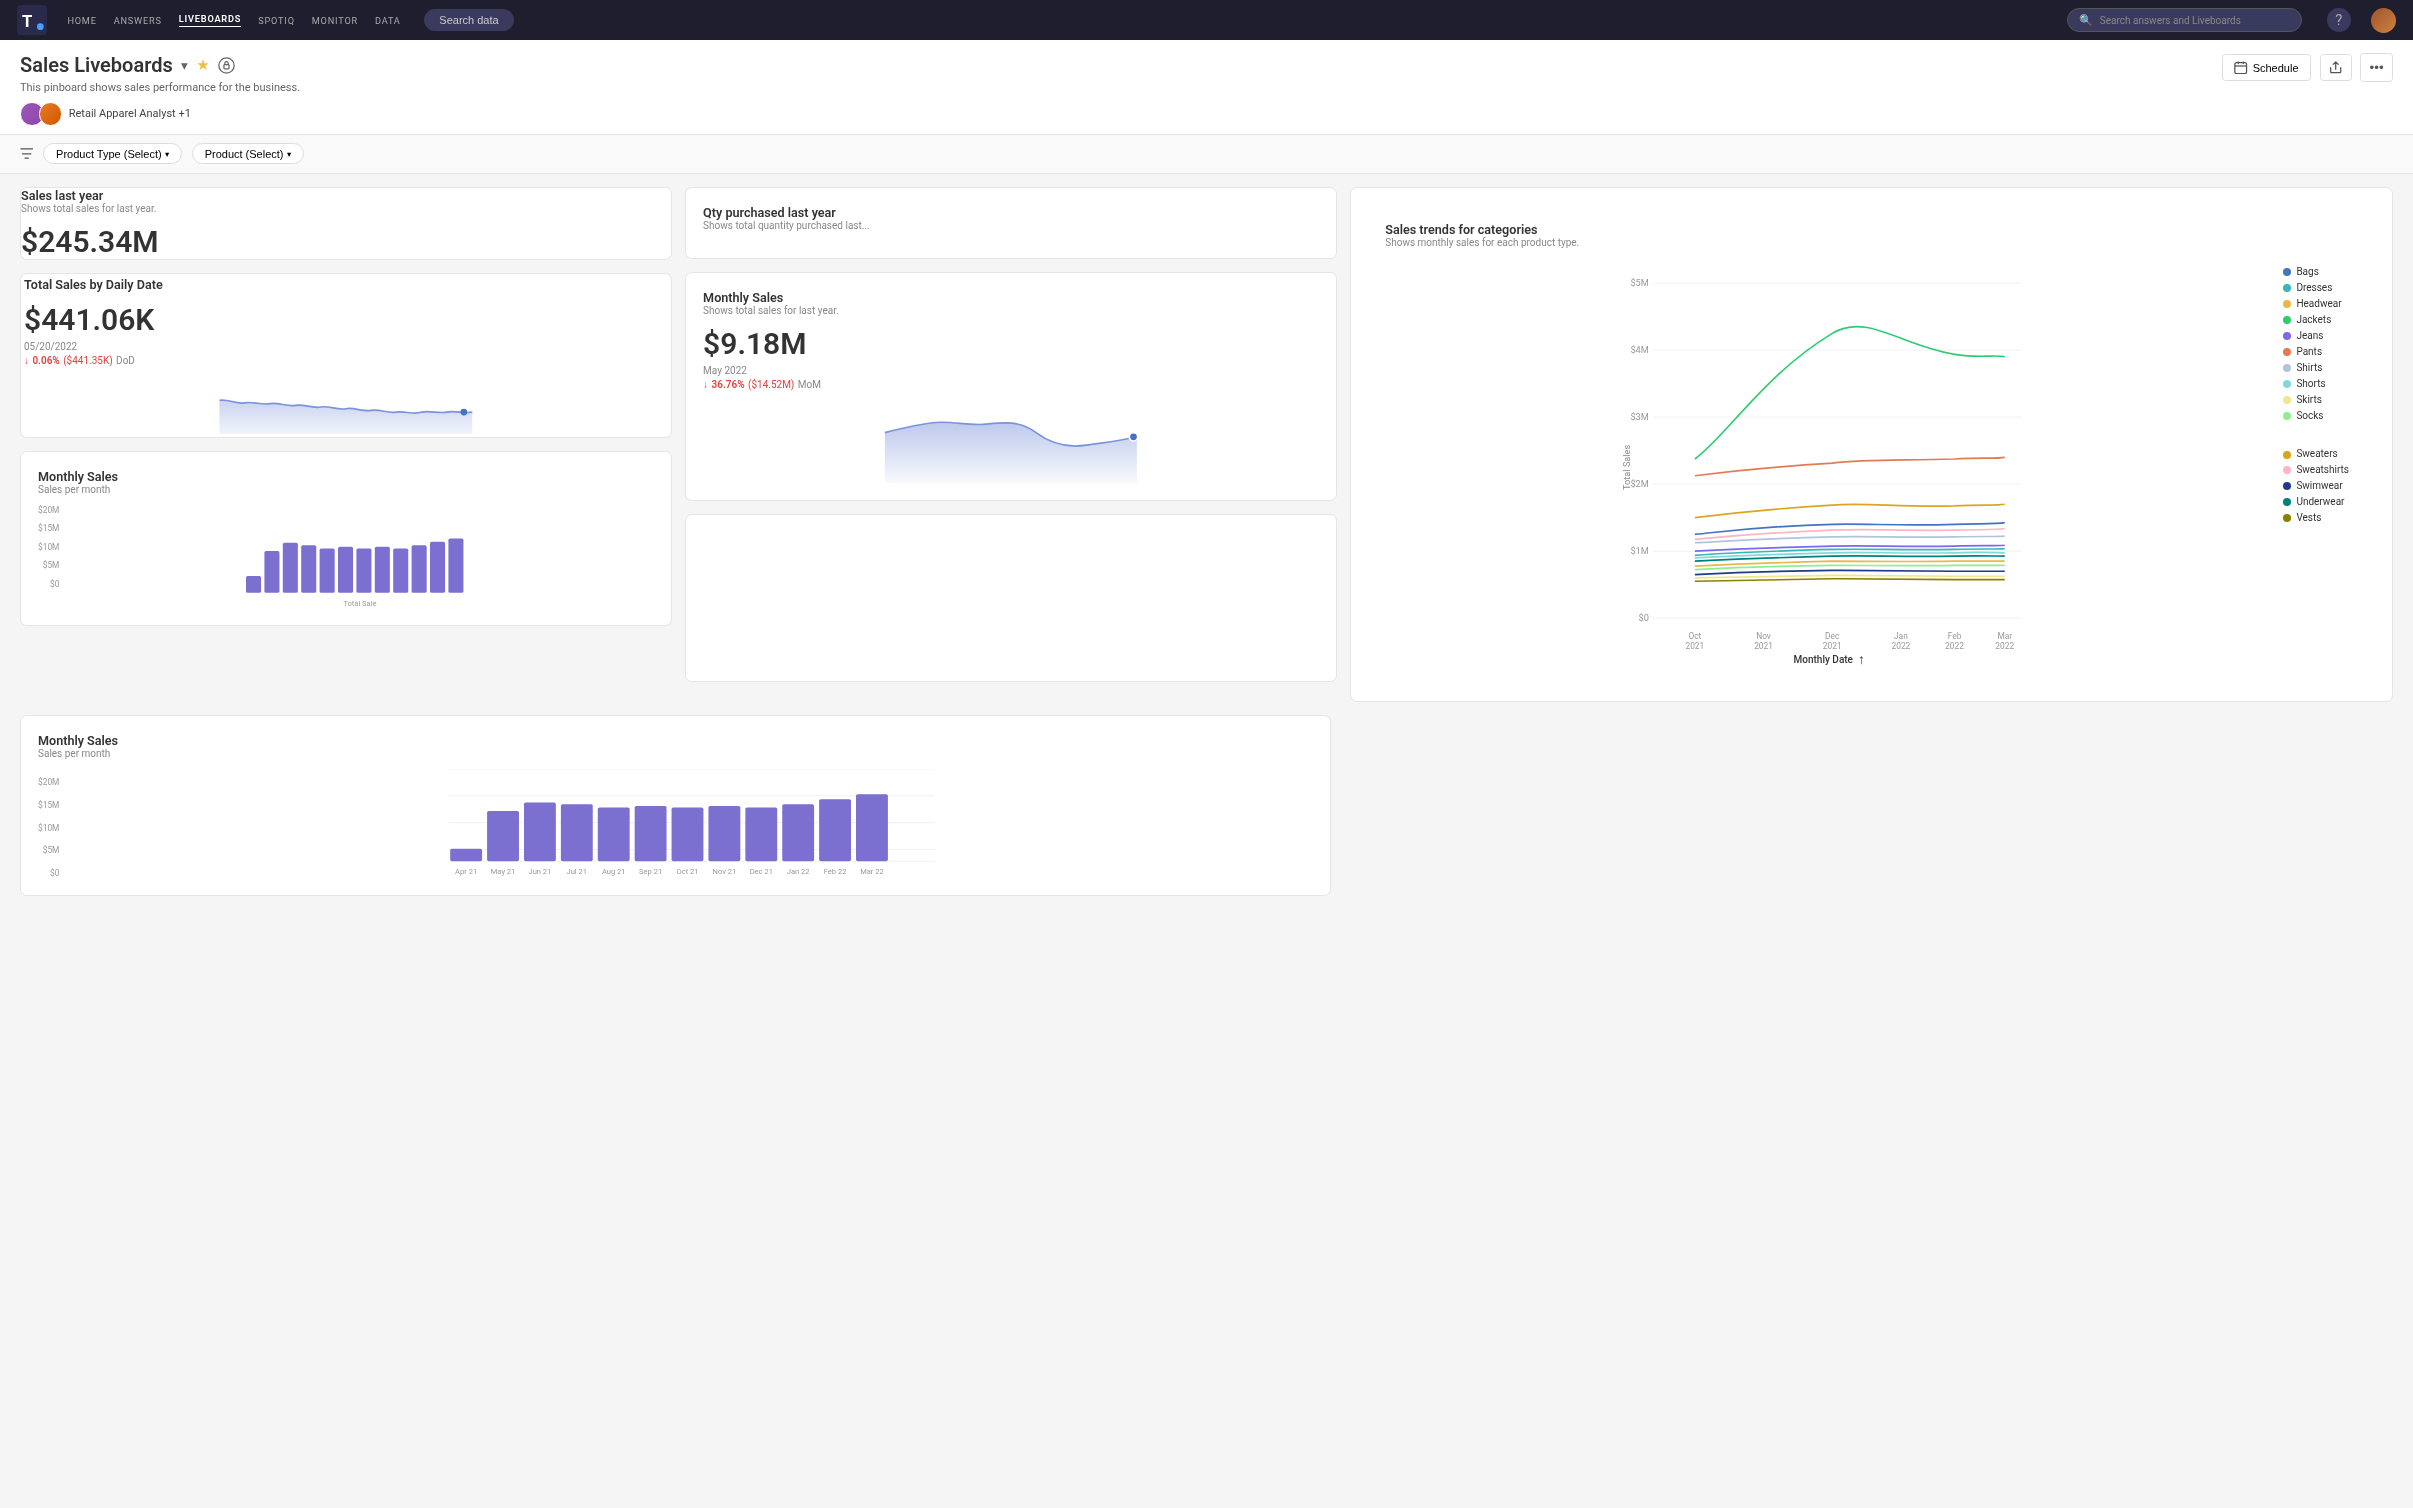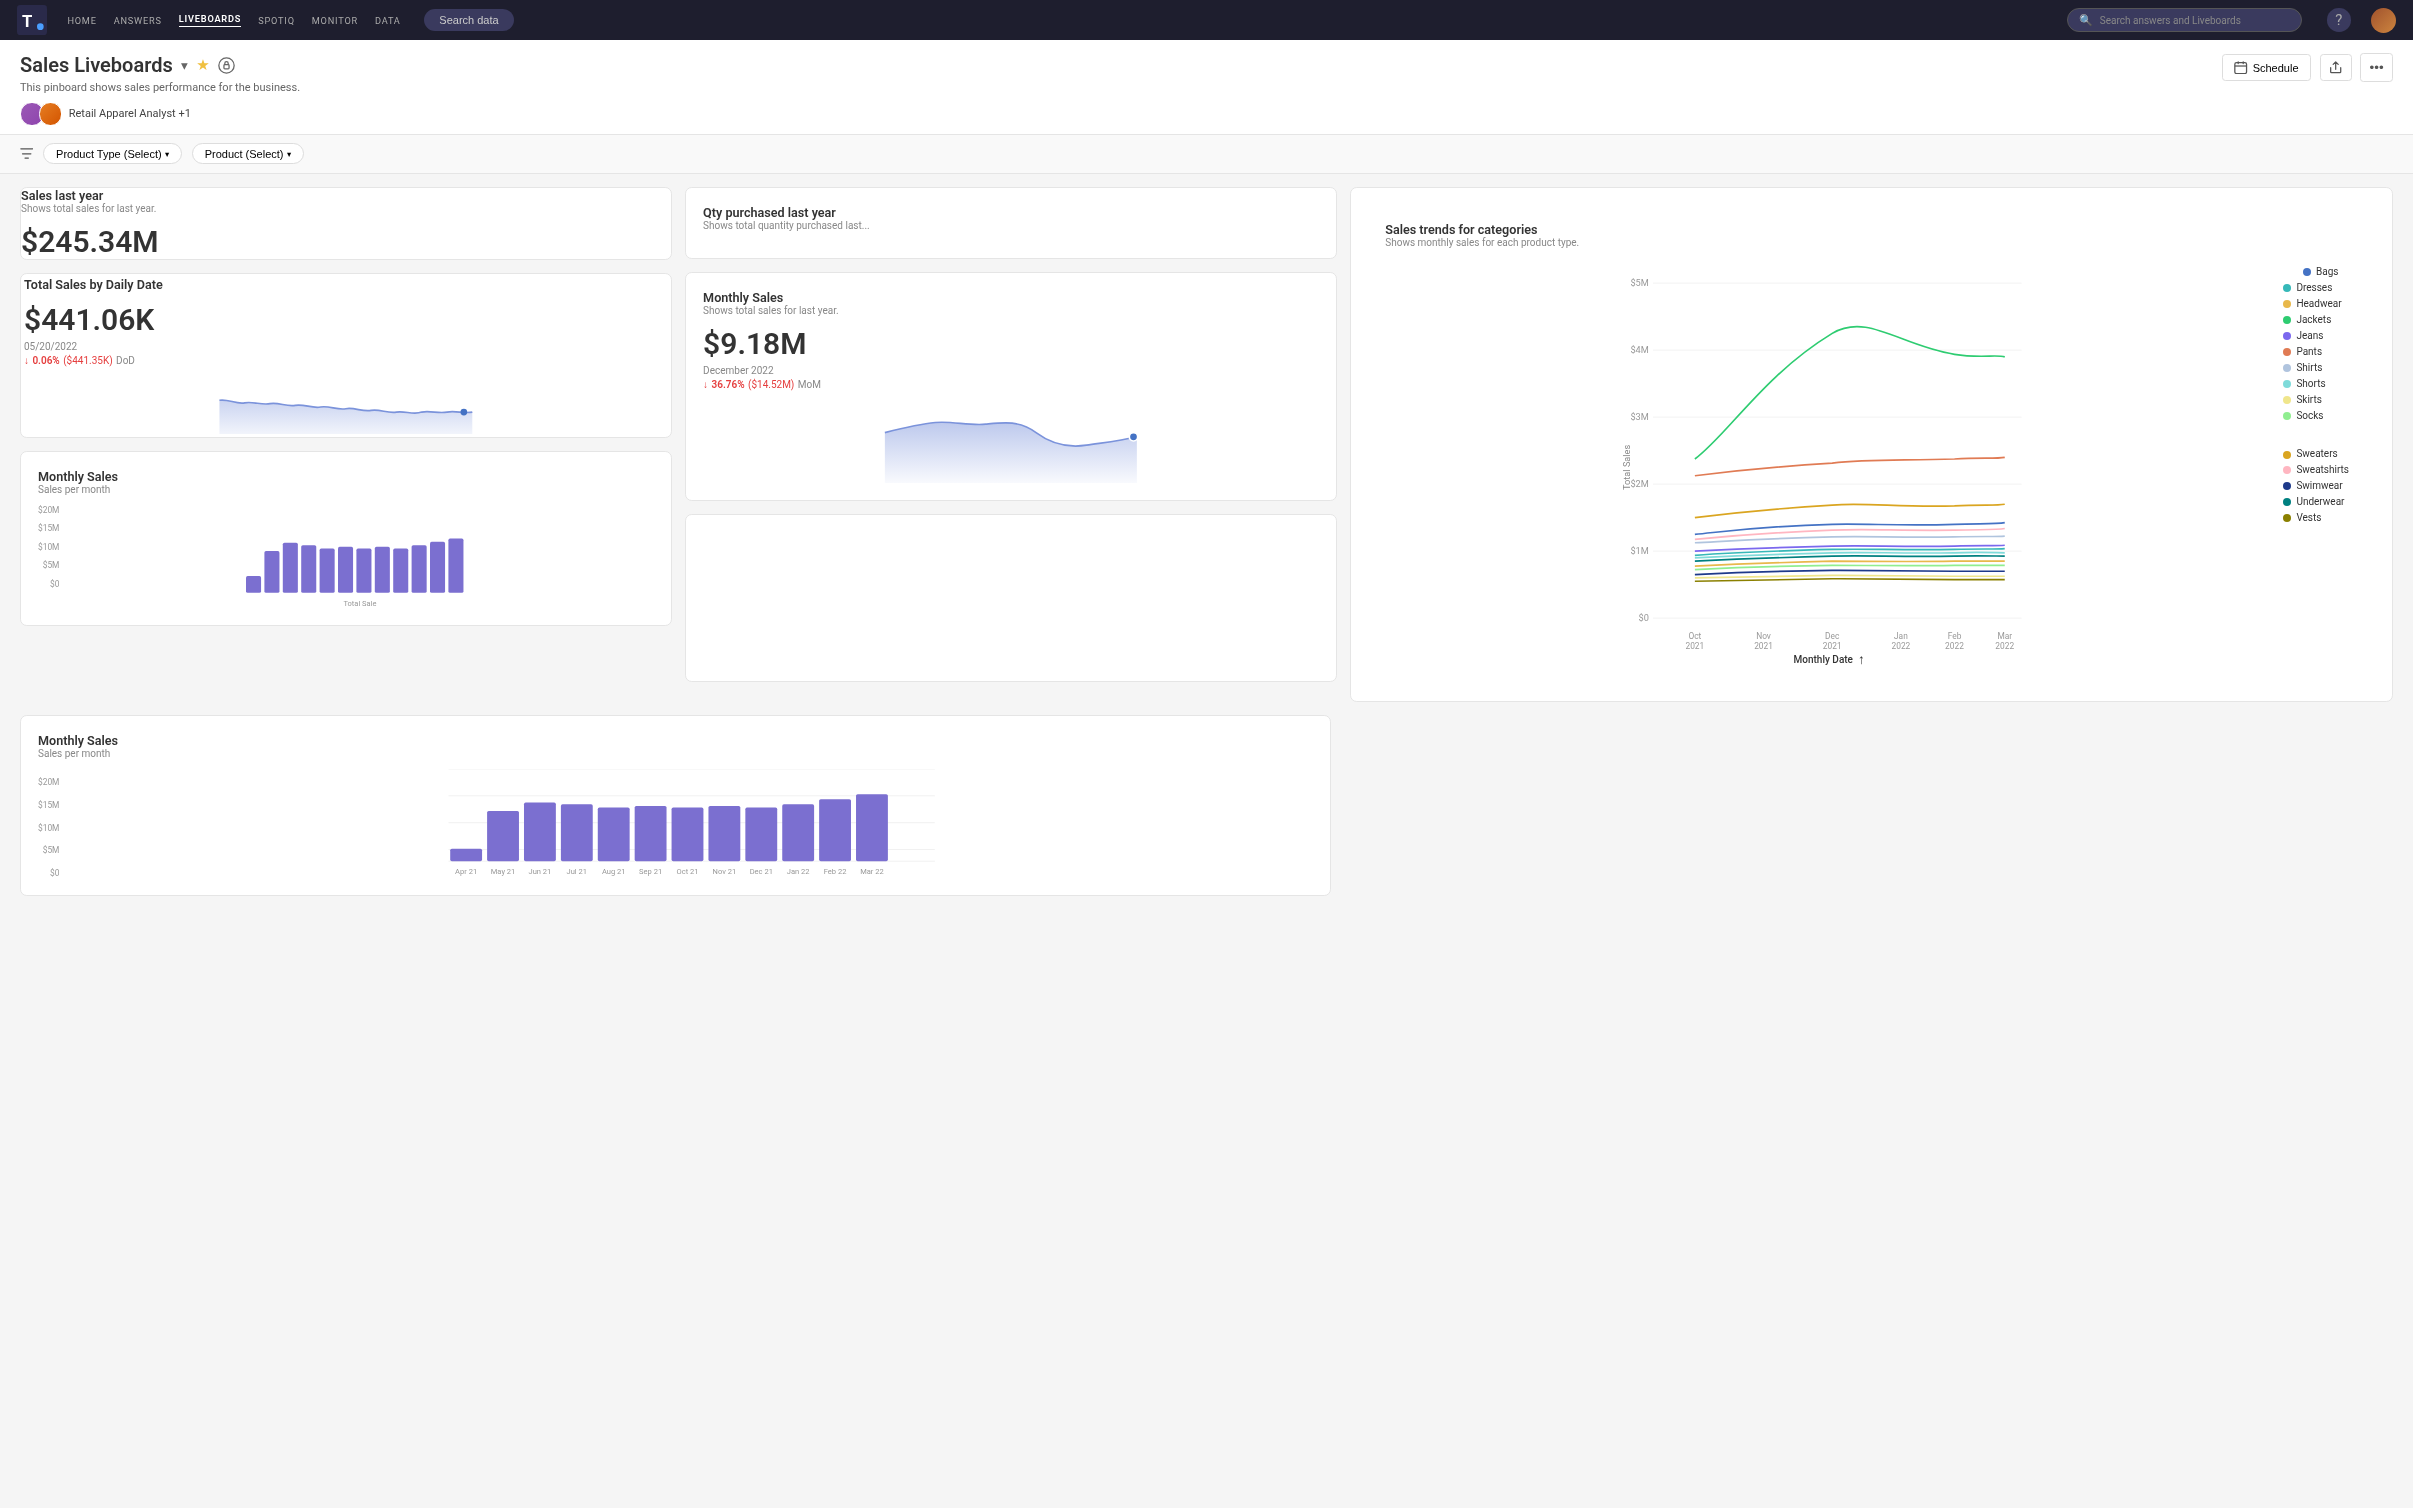--- a/index.html
+++ b/index.html
@@ -172,21 +172,21 @@
 
     <div style="background:white; border-radius:6.7px; padding:17px; border:0.8px solid #e5e5e5;">
       <div style="font-size:12.6px; font-weight:600;">Qty purchased last year</div>
       <div style="font-size:10px; color:#888; margin-bottom:10px;">Shows total quantity purchased last...</div>
     </div>
 
     <div style="background:white; border-radius:6.7px; padding:17px; border:0.8px solid #e5e5e5;">
       <div style="font-size:12.6px; font-weight:600;">Monthly Sales</div>
       <div style="font-size:10px; color:#888; margin-bottom:10px;">Shows total sales for last year.</div>
       <div style="font-size:30px; font-weight:600;">$9.18M</div>
-      <div style="font-size:10px; color:#888; margin-top:3.4px;">December 2022</div>
+      <div style="font-size:10px; color:#888; margin-top:3.4px;">May 2022</div>
       <div style="font-size:10px; color:#e53e3e; margin-top:3.4px; display:flex; align-items:center; gap:3.4px;">
         <span>↓</span>
         <span style="font-weight:600;">36.76%</span>
         <span>($14.52M)</span>
         <span style="color:#888;">MoM</span>
       </div>
 
       <div style="margin-top:8.4px;">
         <svg width="100%" height="84" viewBox="0 0 300 100">
           <defs>
@@ -276,21 +276,21 @@
           <text x="12" y="250" text-anchor="middle" font-size="11" fill="#888" transform="rotate(-90,12,250)">Total Sales</text>
         </svg>
 
         <div style="display:flex; align-items:center; justify-content:center; gap:5px; margin-top:-8.4px;">
           <span style="font-size:10px; color:#333; font-weight:500;">Monthly Date</span>
           <span style="cursor:pointer;">↑</span>
         </div>
       </div>
 
       <div style="display:flex; flex-direction:column; gap:5px; font-size:10px; padding-top:8.4px; min-width:75px;">
-        <div style="display:flex; align-items:center; gap:5px;justify-content:center;"><span style="width:8.4px;height:8.4px;border-radius:50%;background:#4472C4;flex-shrink:0;"></span>Bags</div>
+        <div style="display:flex; align-items:center; gap:5px;"><span style="width:8.4px;height:8.4px;border-radius:50%;background:#4472C4;flex-shrink:0;"></span>Bags</div>
         <div style="display:flex; align-items:center; gap:5px;"><span style="width:8.4px;height:8.4px;border-radius:50%;background:#36B8B8;flex-shrink:0;"></span>Dresses</div>
         <div style="display:flex; align-items:center; gap:5px;"><span style="width:8.4px;height:8.4px;border-radius:50%;background:#E8B84B;flex-shrink:0;"></span>Headwear</div>
         <div style="display:flex; align-items:center; gap:5px;"><span style="width:8.4px;height:8.4px;border-radius:50%;background:#2ECC71;flex-shrink:0;"></span>Jackets</div>
         <div style="display:flex; align-items:center; gap:5px;"><span style="width:8.4px;height:8.4px;border-radius:50%;background:#7B68EE;flex-shrink:0;"></span>Jeans</div>
         <div style="display:flex; align-items:center; gap:5px;"><span style="width:8.4px;height:8.4px;border-radius:50%;background:#E07B54;flex-shrink:0;"></span>Pants</div>
         <div style="display:flex; align-items:center; gap:5px;"><span style="width:8.4px;height:8.4px;border-radius:50%;background:#B0C4DE;flex-shrink:0;"></span>Shirts</div>
         <div style="display:flex; align-items:center; gap:5px;"><span style="width:8.4px;height:8.4px;border-radius:50%;background:#7FDBDA;flex-shrink:0;"></span>Shorts</div>
         <div style="display:flex; align-items:center; gap:5px;"><span style="width:8.4px;height:8.4px;border-radius:50%;background:#F0E68C;flex-shrink:0;"></span>Skirts</div>
         <div style="display:flex; align-items:center; gap:5px;"><span style="width:8.4px;height:8.4px;border-radius:50%;background:#90EE90;flex-shrink:0;"></span>Socks</div>
         <div style="display:flex; align-items:flex-end; gap:5px;margin-top:22px;"><span style="width:8.4px;height:8.4px;border-radius:50%;background:#DAA520;flex-shrink:0;"></span>Sweaters</div>

